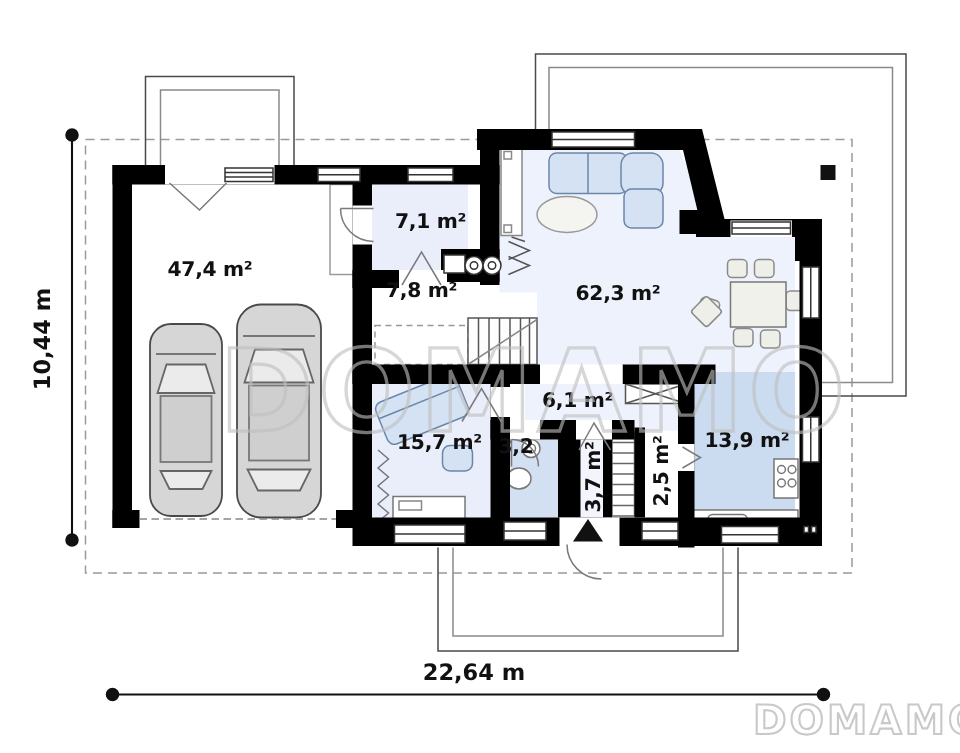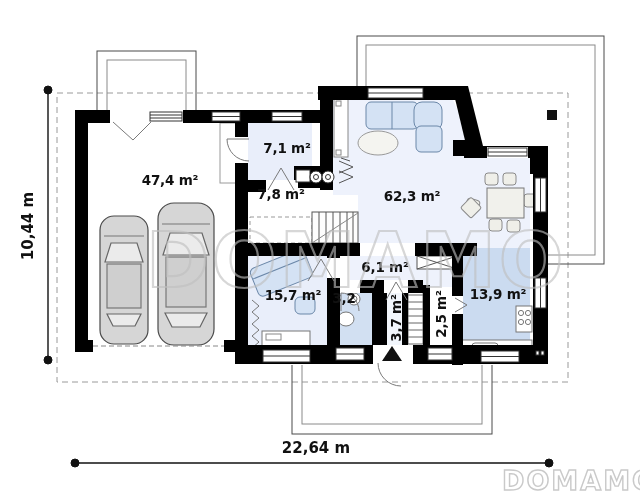--- a/index.html
+++ b/index.html
@@ -255,21 +255,21 @@
   <g stroke="#111">
     <line x1="48" y1="90" x2="48" y2="360" stroke-width="1.4"></line>
     <circle cx="48" cy="90" r="4" fill="#111"></circle>
     <circle cx="48" cy="360" r="4" fill="#111"></circle>
     <line x1="75" y1="463" x2="549" y2="463" stroke-width="1.4"></line>
     <circle cx="75" cy="463" r="4" fill="#111"></circle>
     <circle cx="549" cy="463" r="4" fill="#111"></circle>
   </g>
 </svg>
 
-<div class="lbl" style="left:170px;top:180px">47,4 m²</div>
+<div class="lbl" style="left:140px;top:180px">47,4 m²</div>
 <div class="lbl" style="left:287px;top:148px">7,1 m²</div>
 <div class="lbl" style="left:281px;top:194px">7,8 m²</div>
 <div class="lbl" style="left:412px;top:196px">62,3 m²</div>
 <div class="lbl" style="left:385px;top:267px">6,1 m²</div>
 <div class="lbl" style="left:293px;top:295px">15,7 m²</div>
 <div class="lbl" style="left:344px;top:298px">3,2</div>
 <div class="lbl rot" style="left:396px;top:318px">3,7 m²</div>
 <div class="lbl rot" style="left:441px;top:314px">2,5 m²</div>
 <div class="lbl" style="left:498px;top:294px">13,9 m²</div>
 

